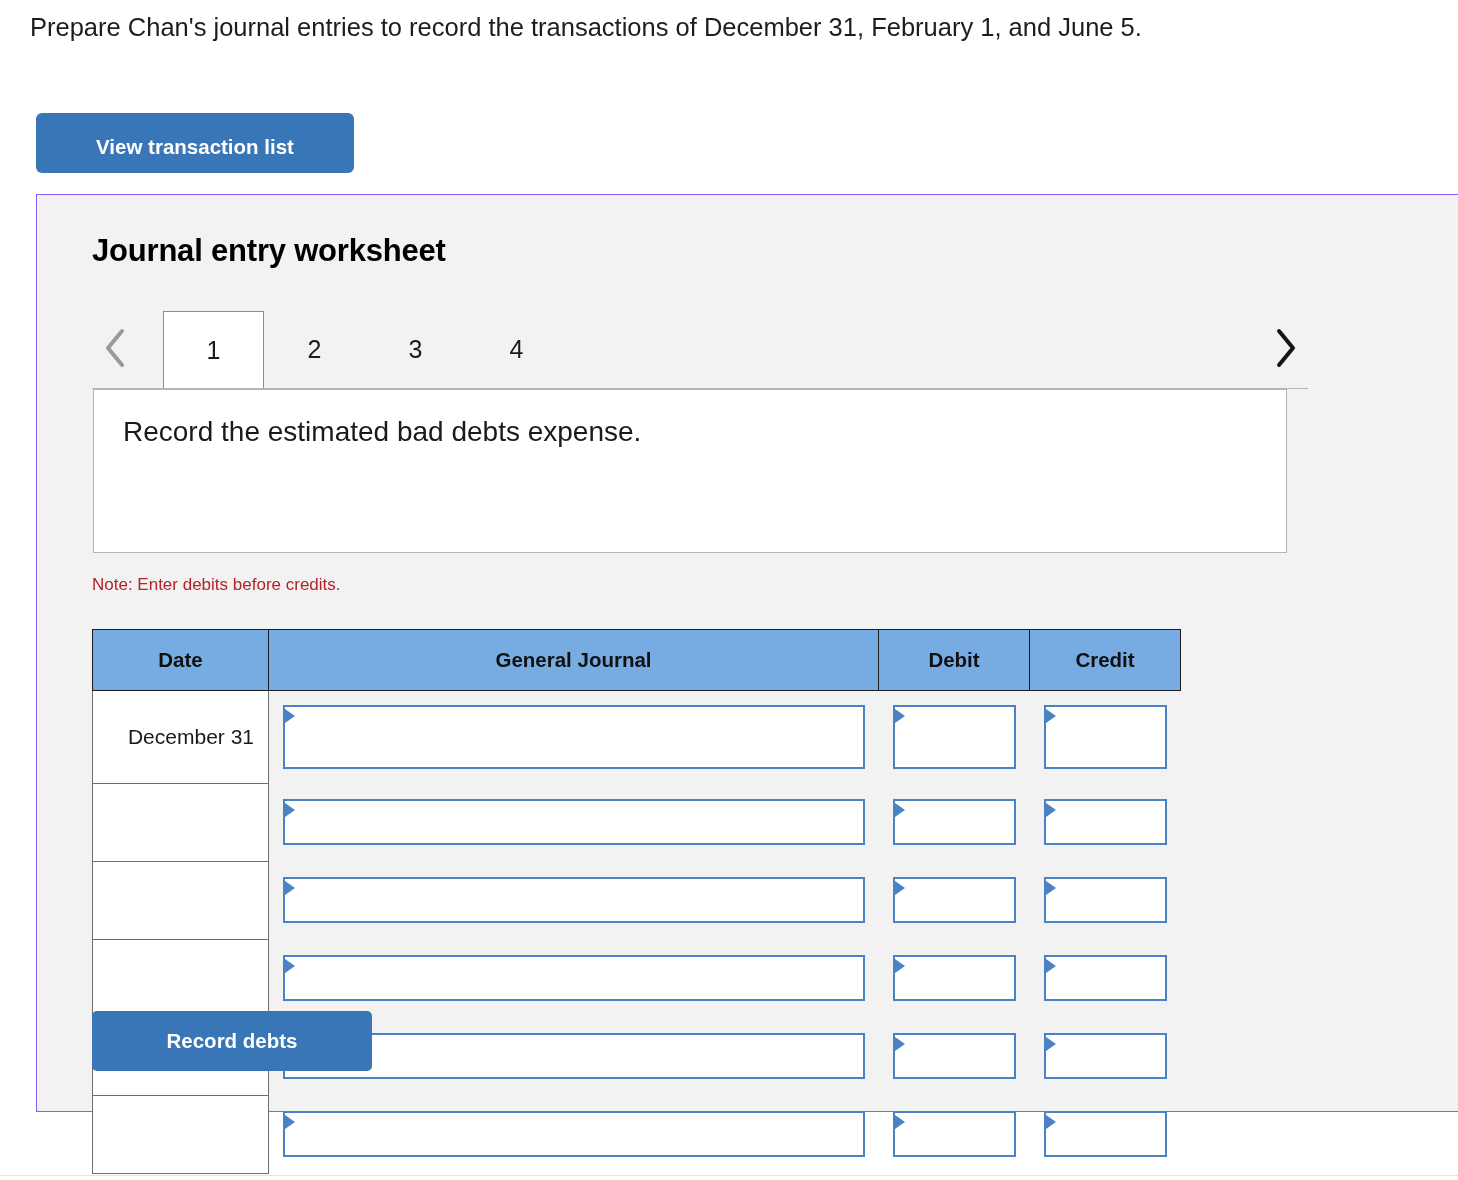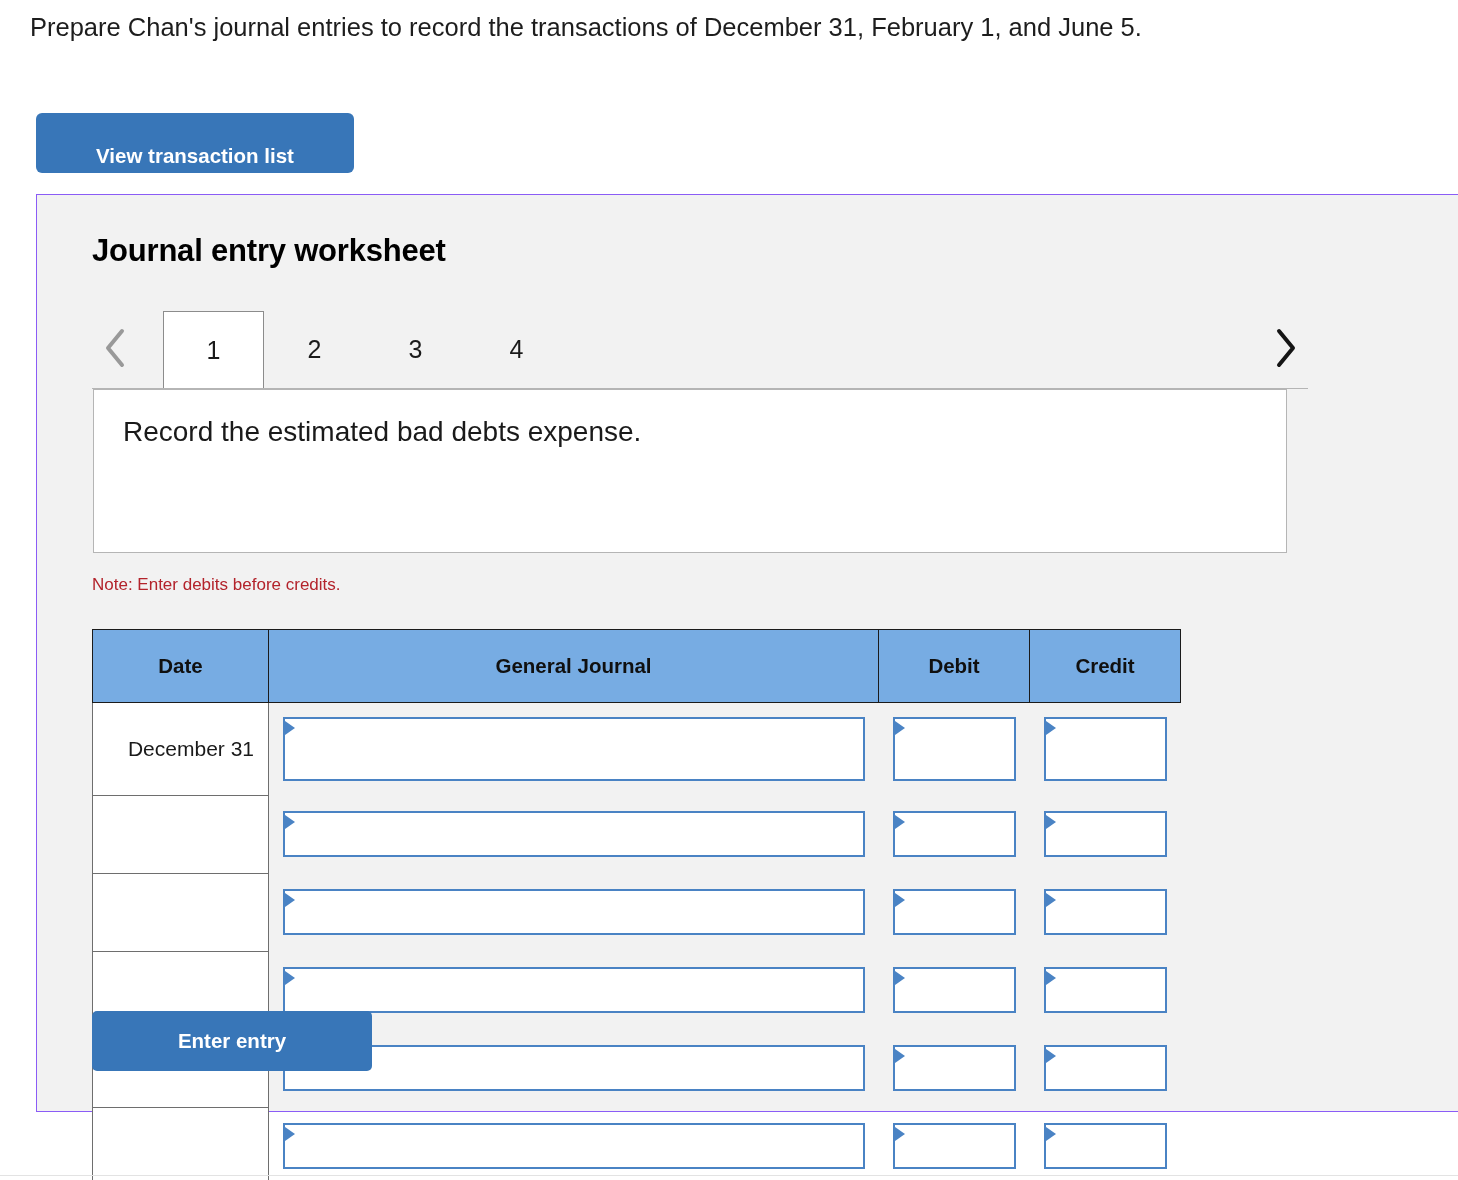--- a/index.html
+++ b/index.html
@@ -35,21 +35,21 @@
     width: 318px;
     height: 60px;
     background: #3876b8;
     border: none;
     border-radius: 6px;
     color: #ffffff;
     font-family: "Liberation Sans", sans-serif;
     font-size: 20.5px;
     font-weight: bold;
     cursor: pointer;
-    padding: 13px;
+    padding: 4px;
     text-align: center;
     line-height: 60px;
   }
 
   
   .panel {
     position: absolute;
     left: 36px;
     top: 194px;
     width: 1428px;
@@ -164,21 +164,21 @@
     border-collapse: collapse;
     table-layout: fixed;
   }
   .jtable th {
     background: #77ace3;
     border: 1px solid #1b1b1b;
     height: 44px;
     font-size: 20.5px;
     font-weight: bold;
     color: #101010;
-    padding: 14px;
+    padding: 8px;
   }
   .col-date    { width: 176px; }
   .col-journal { width: 610px; }
   .col-debit   { width: 151px; }
   .col-credit  { width: 151px; }
 
   .jtable td {
     padding: 14px;
     height: 50px;
     vertical-align: middle;
@@ -406,16 +406,16 @@
             <span></span></div>
         </td>
         <td class="input-cell">
           <div class="cellbox"><span class="caret"></span>
             <span></span></div>
         </td>
       </tr>
     </tbody>
   </table>
 
-  <button class="btn btn-record">Enter entry</button>
+  <button class="btn btn-record">Record debts</button>
 </div>
 
 <div class="bottom-rule"></div>
 
 </body></html>

